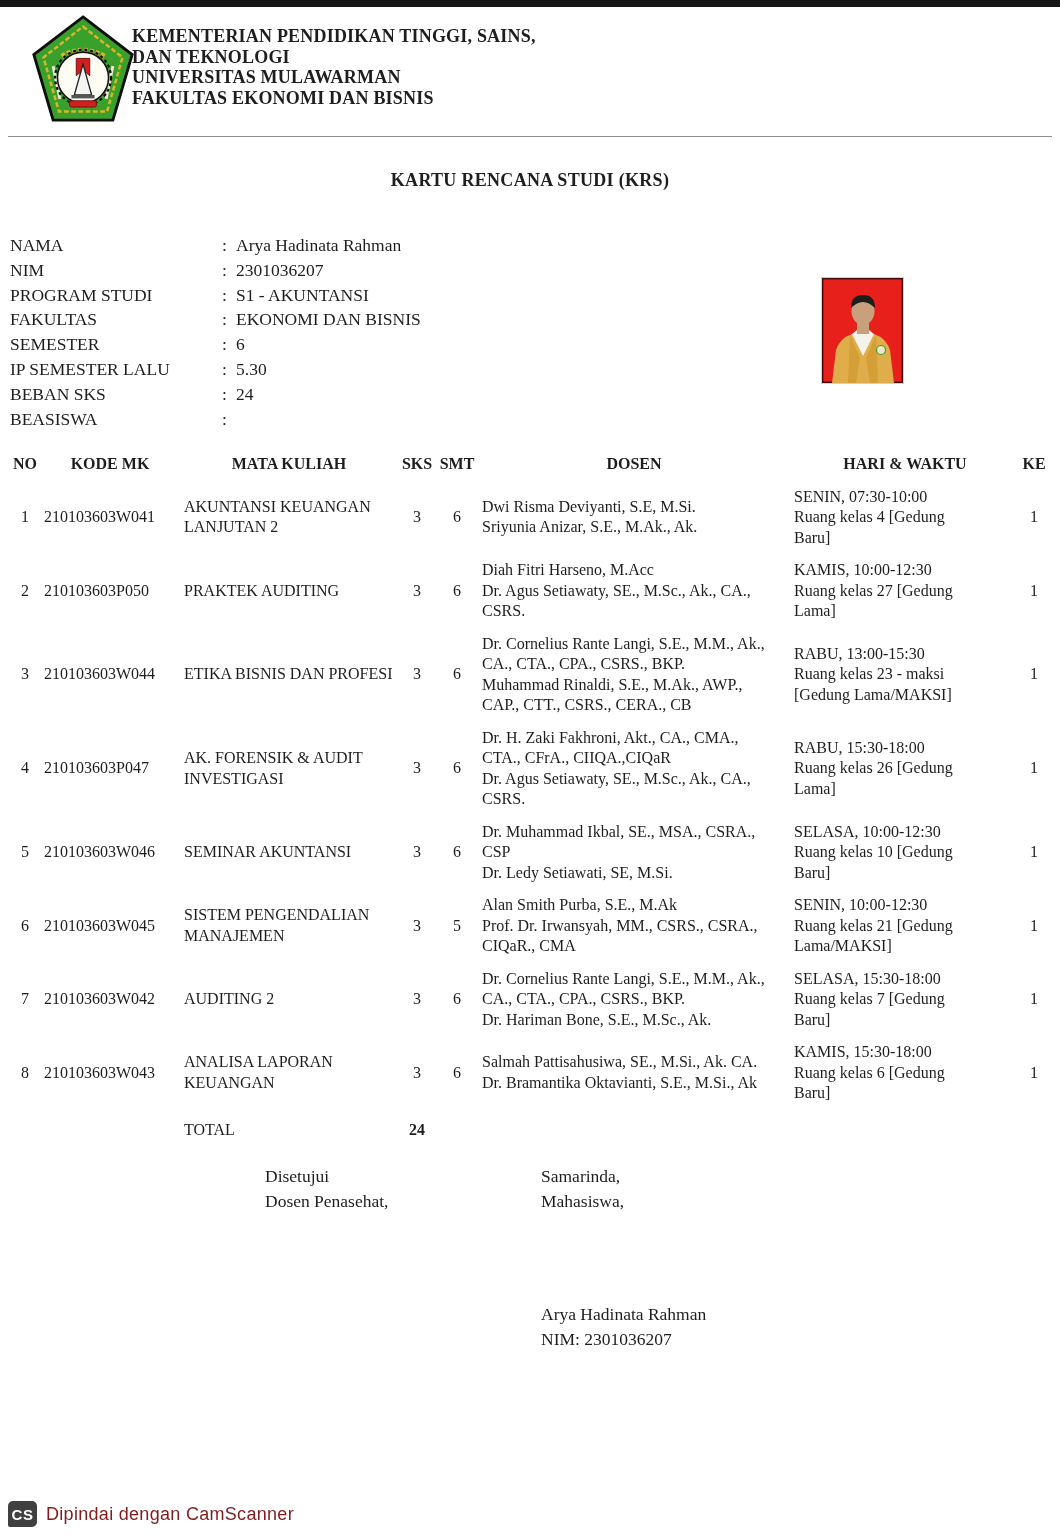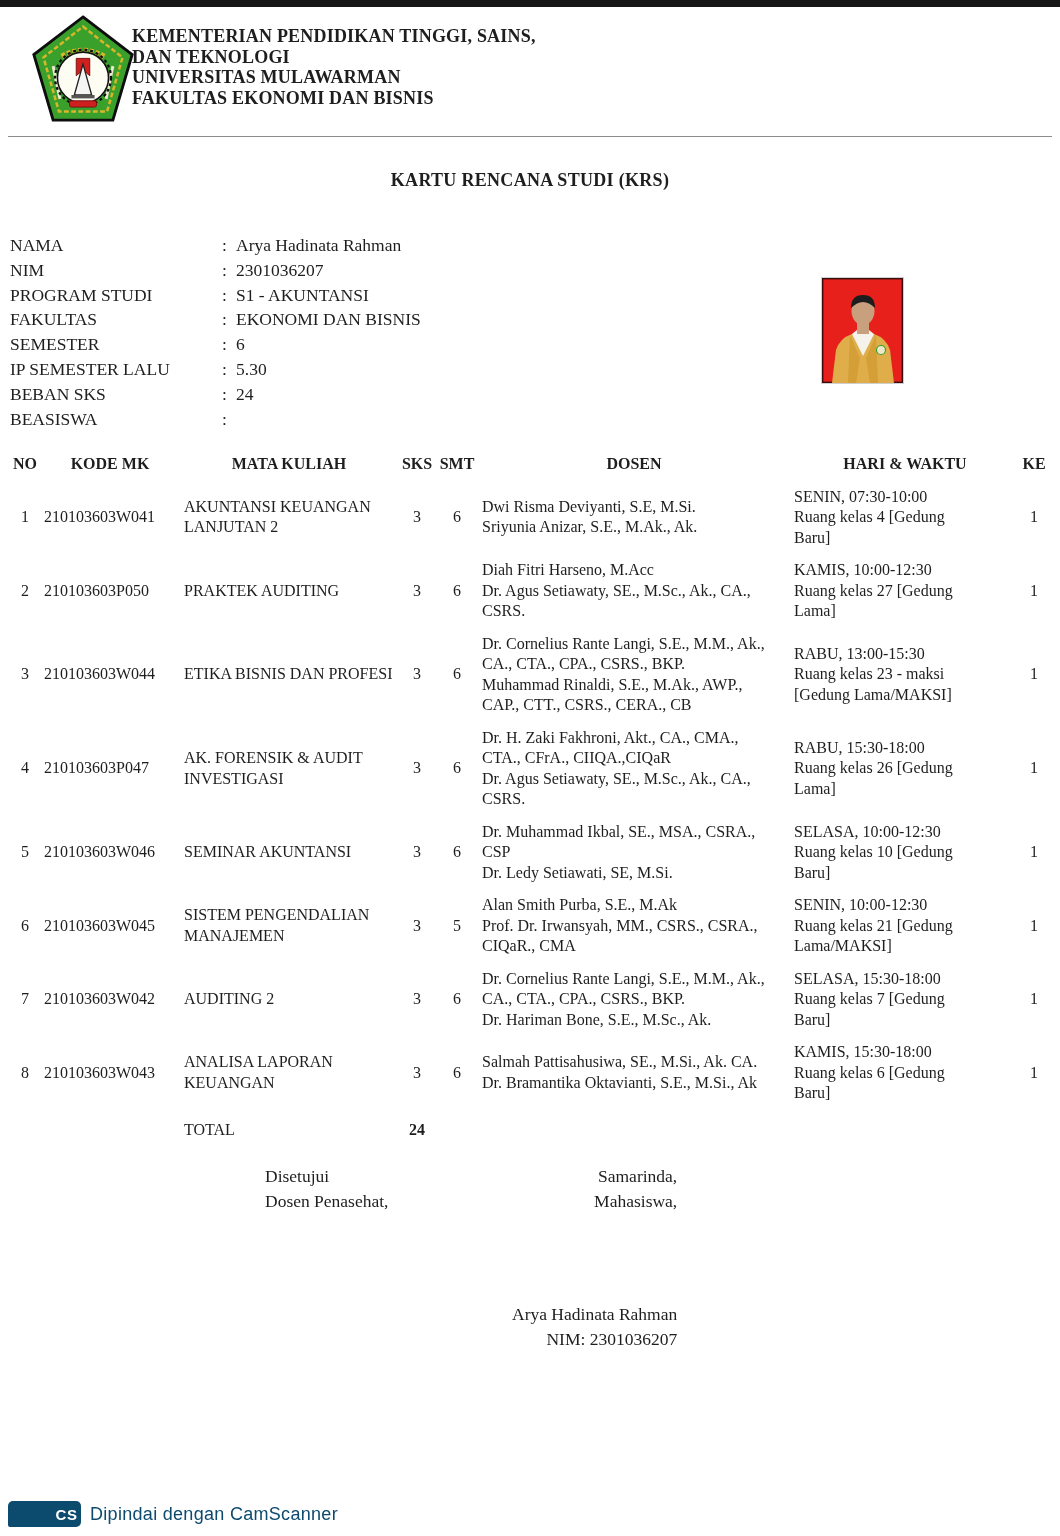--- a/index.html
+++ b/index.html
@@ -29,33 +29,32 @@
   }
   .crs th{font-weight:bold;text-align:center;padding:2px 2px 6px 2px;vertical-align:bottom;}
   .crs td{vertical-align:middle;padding:6px 4px;}
   .crs .c{text-align:center;}
   .crs .td-dosen{padding-right:12px;}
   .crs .td-hari{padding-right:44px;}
   .crs .total-label{font-weight:normal;padding-top:10px;}
   .crs .total-sks{font-weight:bold;text-align:center;padding-top:10px;}
   .sig{position:absolute;top:1132px;font-size:17.5px;line-height:25px;margin-top:32px;}
   .sig-left{left:265px;}
-  .sig-right{left:512px;text-align:right;}
+  .sig-right{left:541px;}
   .sig-name-block{margin-top:88px;}
   .footer{
     position:absolute;left:8px;top:1501px;display:flex;align-items:center;
     font-family:"Liberation Sans",sans-serif;
   }
   .cs-badge{
-    width:29px;height:26px;background:#0c4a6e;border-radius:5px 5px 5px 2px;color:#fff;
+    width:29px;height:26px;background:#404040;border-radius:5px 5px 5px 2px;color:#fff;
     font-weight:bold;font-size:15px;display:flex;align-items:center;justify-content:center;
     letter-spacing:.5px;
-    padding-left:44px;
-  }
-  .cs-text{margin-left:9px;color:#0c4a6e;font-size:18px;letter-spacing:.3px;}
+  }
+  .cs-text{margin-left:9px;color:#7f1d1d;font-size:18px;letter-spacing:.3px;}
 </style>
 </head>
 <body>
 
 <div class="topbar"></div>
 
 <svg class="logo" viewBox="0 0 110 114">
   <polygon points="55,3 106,42 86,110 24,110 4,42" fill="#3aa02c" stroke="#0e0e0e" stroke-width="3"></polygon>
   <polygon points="55,13 96,45 80,101 30,101 14,45" fill="none" stroke="#d8b62b" stroke-width="2.6" stroke-dasharray="5,2.5"></polygon>
   <path d="M33,44 Q55,32 77,44" fill="none" stroke="#d8b62b" stroke-width="6" stroke-dasharray="4,2"></path>

